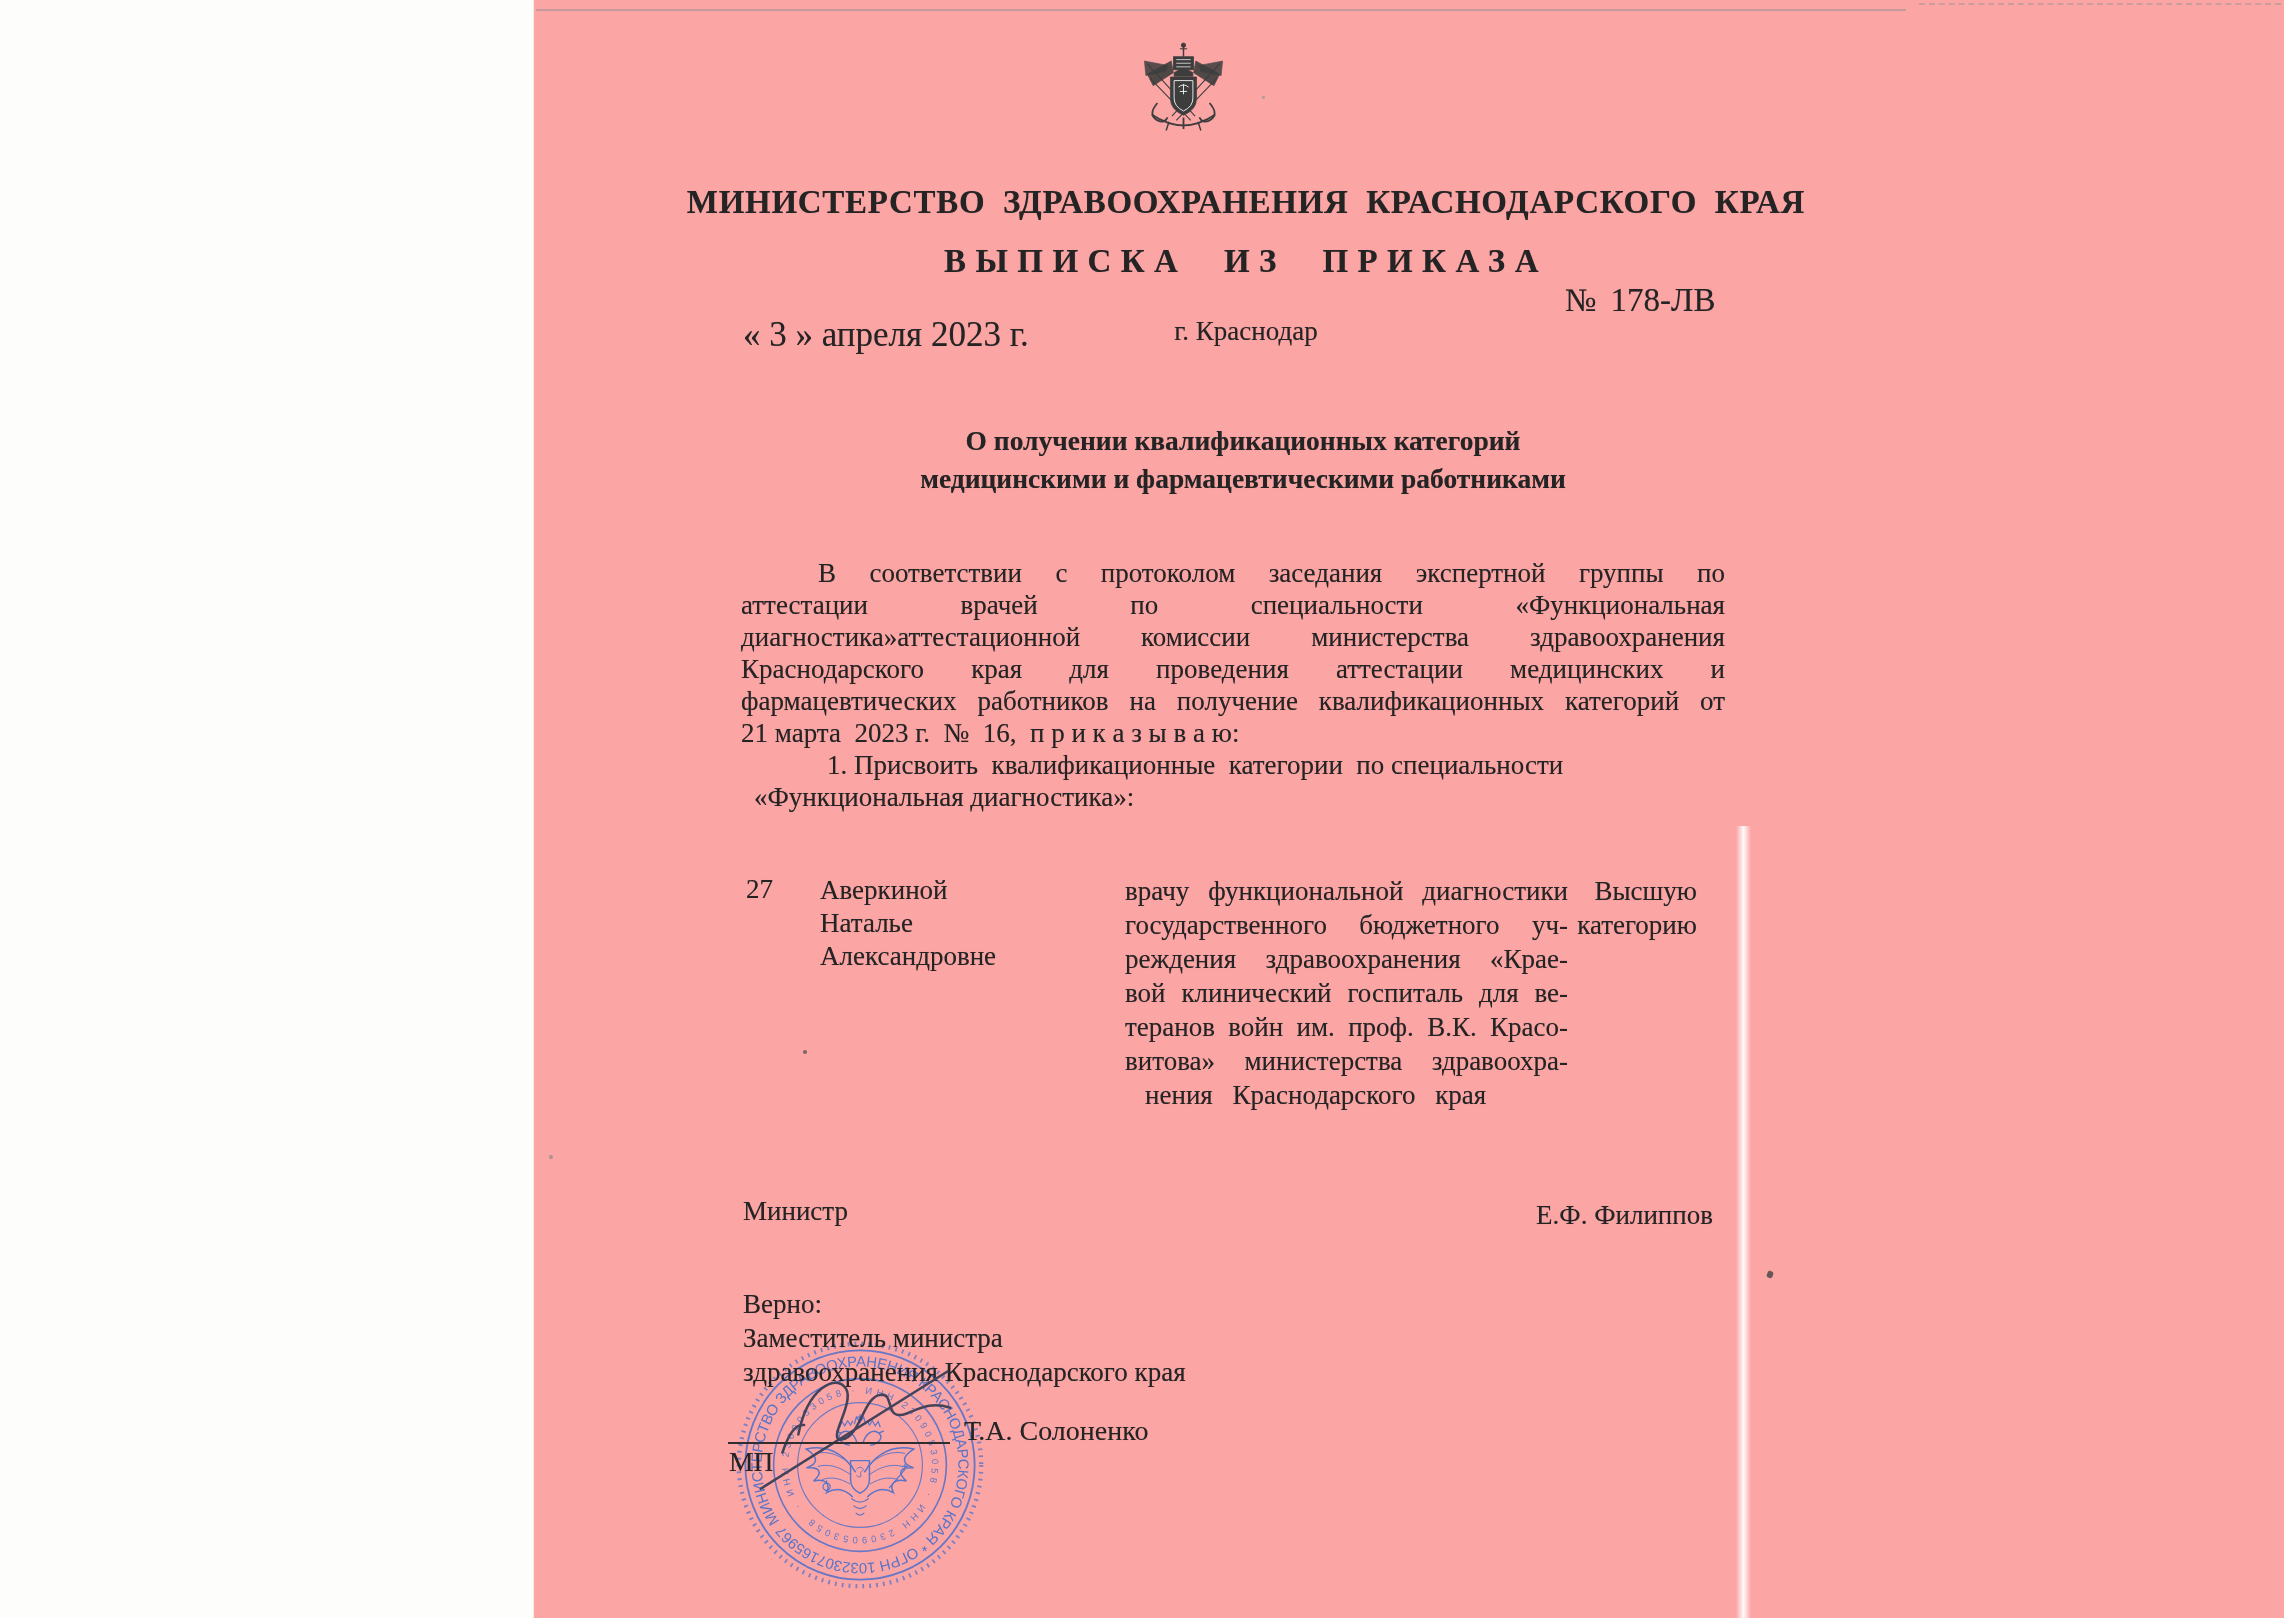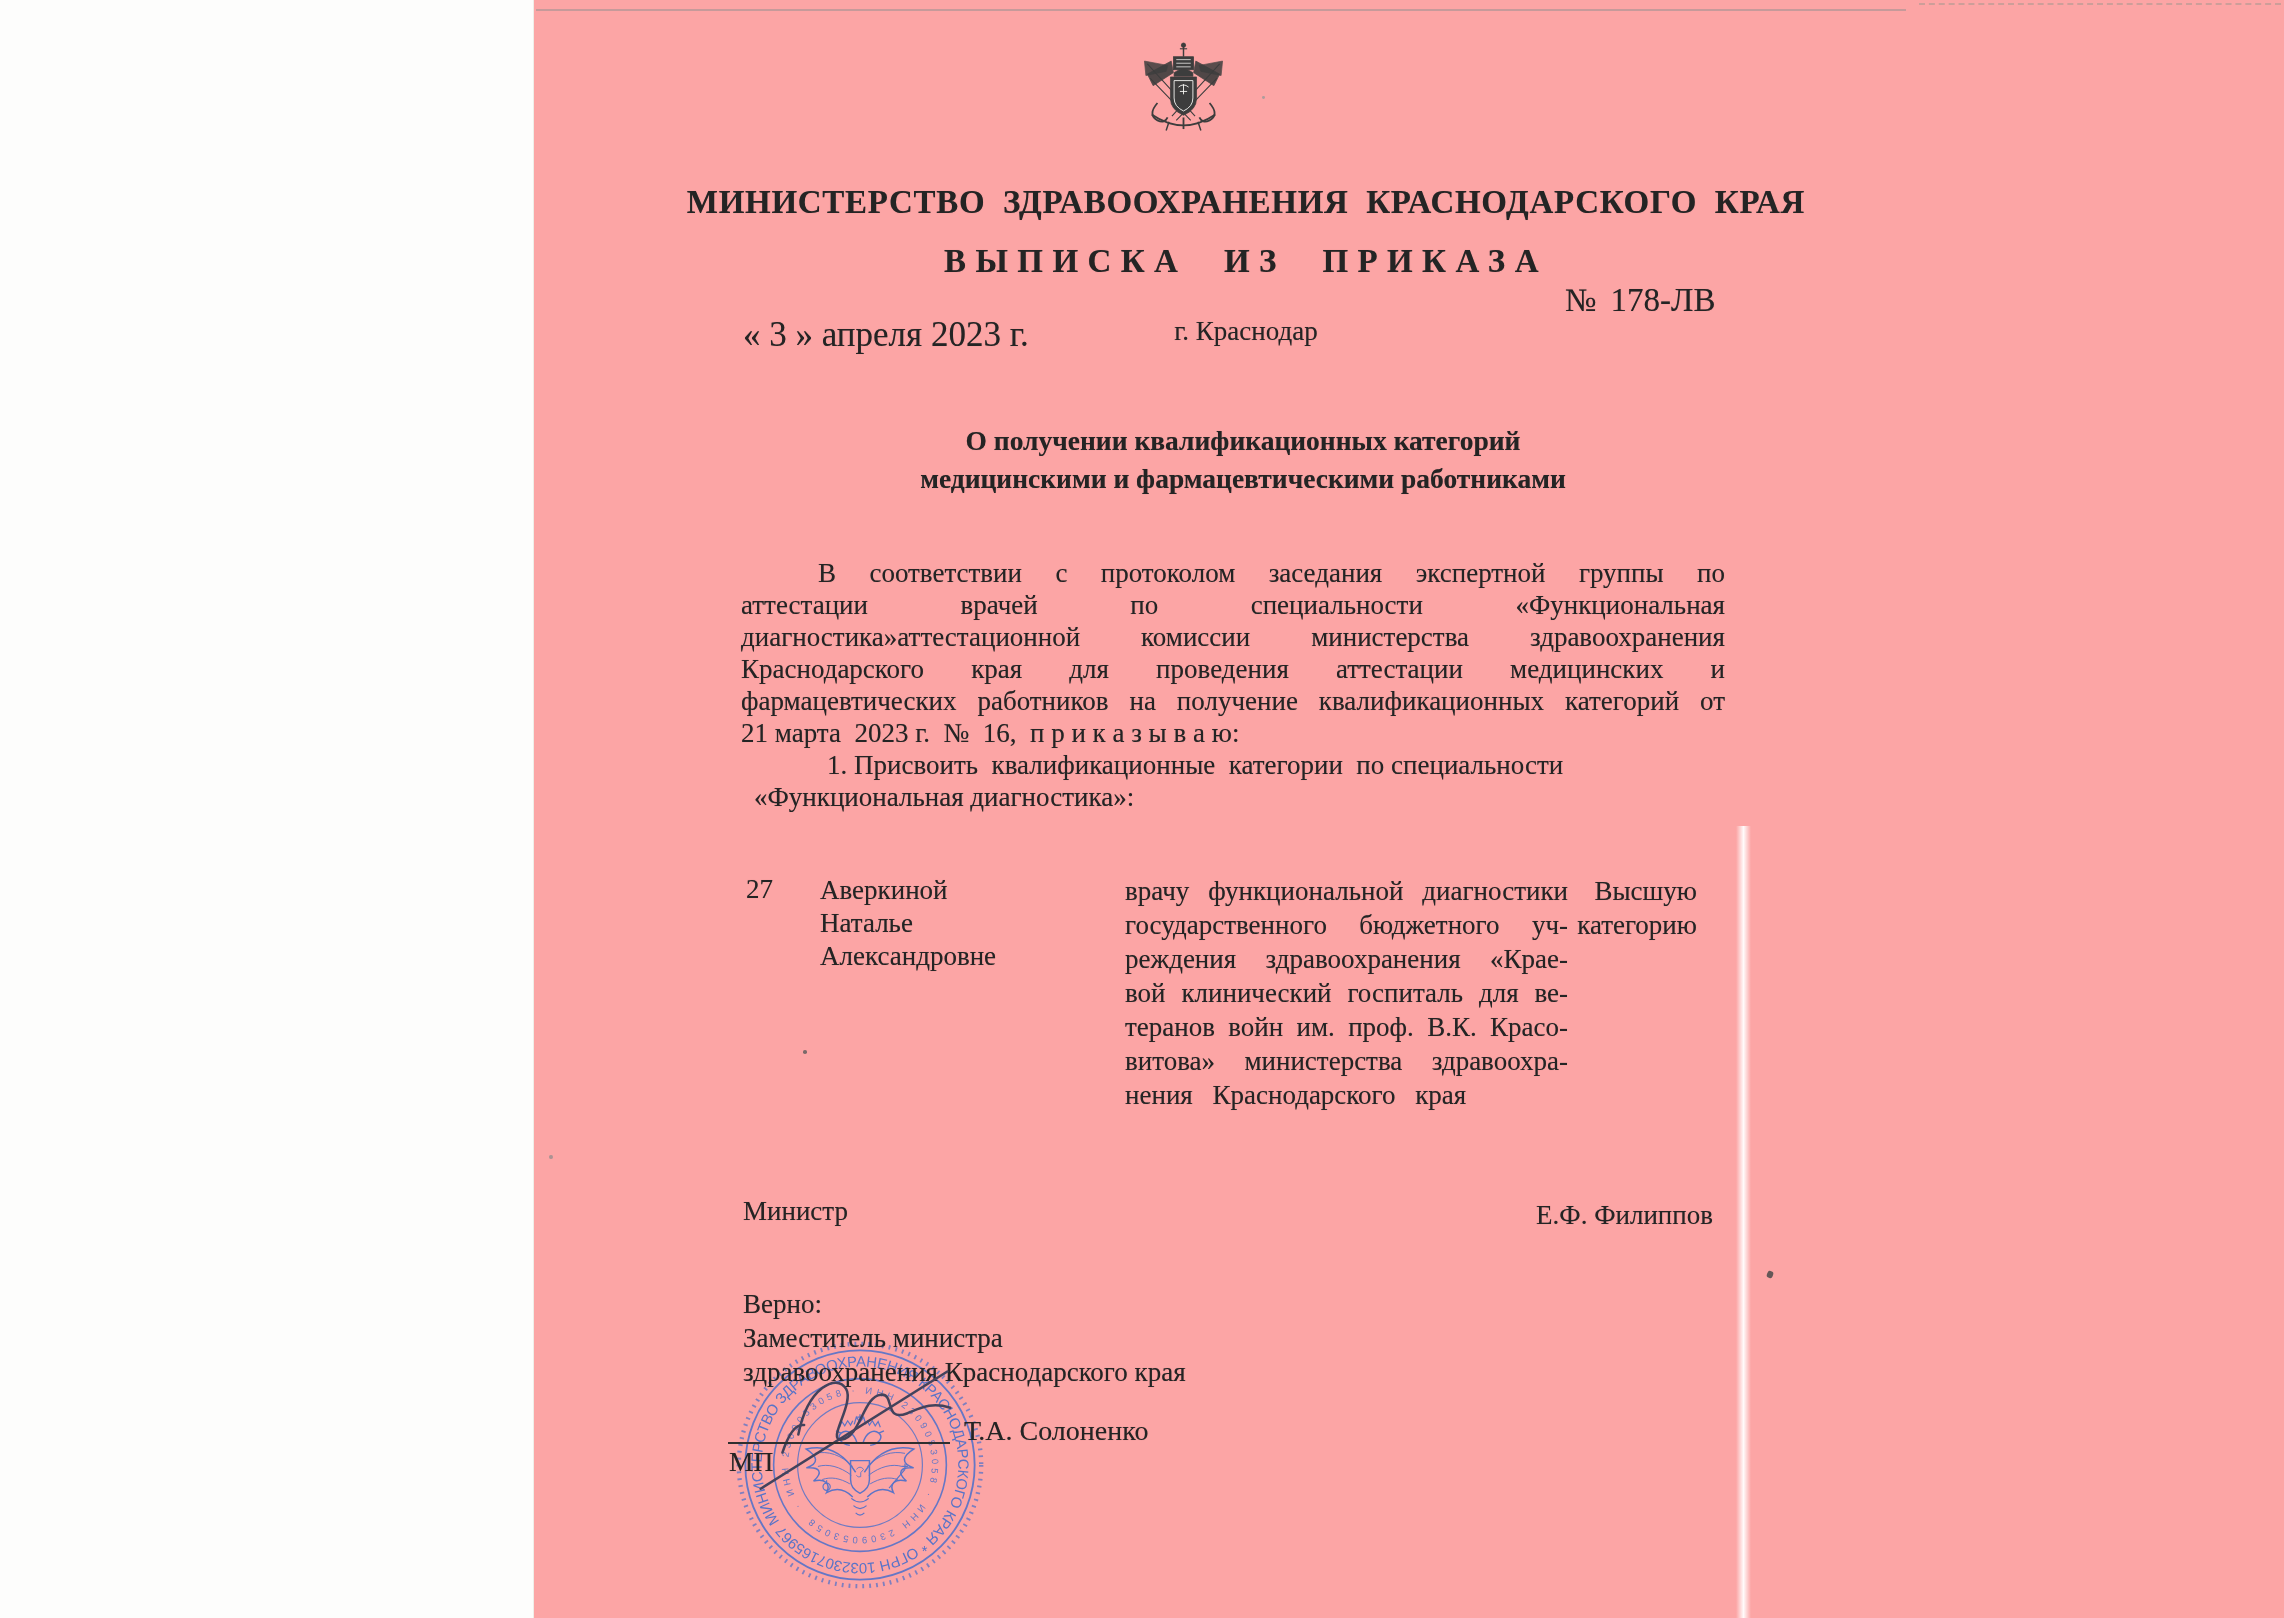--- a/index.html
+++ b/index.html
@@ -34,21 +34,21 @@
   #subject{left:743px;top:422px;width:1000px;font-size:27.5px;font-weight:bold;line-height:38px;}
 
   #body-block{left:741px;top:557px;width:984px;font-size:27px;line-height:32px;}
   #body-block .indent1{padding-left:77px;}
   #body-block .indent2{padding-left:86px;}
   #body-block .indent3{padding-left:13px;}
 
   #row-number{left:746px;top:874px;font-size:27px;}
   #name-col{left:820px;top:874px;width:217px;font-size:27px;line-height:33px;}
   #position-col{left:1125px;top:874px;width:443px;font-size:27px;line-height:34px;}
-  #position-col .last{word-spacing:13px;}
+  #position-col .last{word-spacing:13px;margin-left:20px;}
   #category-col{left:1551px;top:874px;width:146px;font-size:27px;line-height:34px;}
 
   #minister-title{left:743px;top:1196px;font-size:27px;}
   #minister-name{left:1449px;top:1200px;width:264px;font-size:27px;}
 
   #verno-block{left:743px;top:1287px;width:710px;font-size:27px;line-height:34px;}
 
   #seal{left:733px;top:1338px;width:254px;height:254px;filter:blur(0.2px);}
   #signature{left:739px;top:1344px;width:246px;height:152px;filter:blur(0.2px);}
   #sign-line{left:728px;top:1442px;width:222px;height:2.2px;background:#2f2f2f;}

